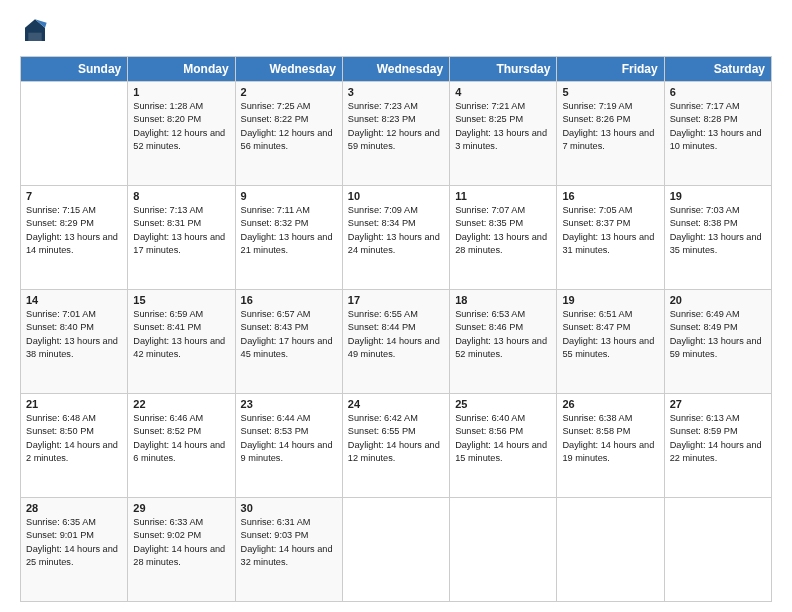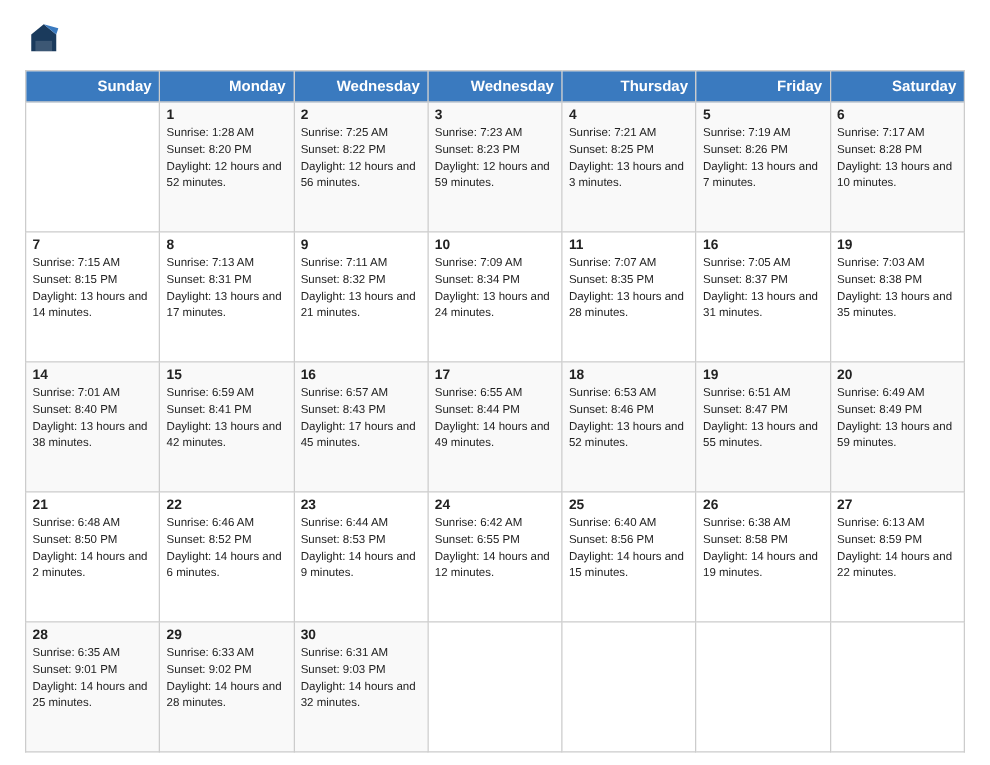--- a/index.html
+++ b/index.html
@@ -180,21 +180,21 @@
             <span>Sunset: 8:28 PM</span><br>
             <span>Daylight: 13 hours and 10 minutes.</span>
           </div>
         </td>
         </tr>
         <tr>
           <td>
           <span class="day-num">7</span>
           <div class="day-info">
             <span>Sunrise: 7:15 AM</span><br>
-            <span>Sunset: 8:15 PM</span><br>
+            <span>Sunset: 8:29 PM</span><br>
             <span>Daylight: 13 hours and 14 minutes.</span>
           </div>
         </td>
           <td>
           <span class="day-num">8</span>
           <div class="day-info">
             <span>Sunrise: 7:13 AM</span><br>
             <span>Sunset: 8:31 PM</span><br>
             <span>Daylight: 13 hours and 17 minutes.</span>
           </div>

